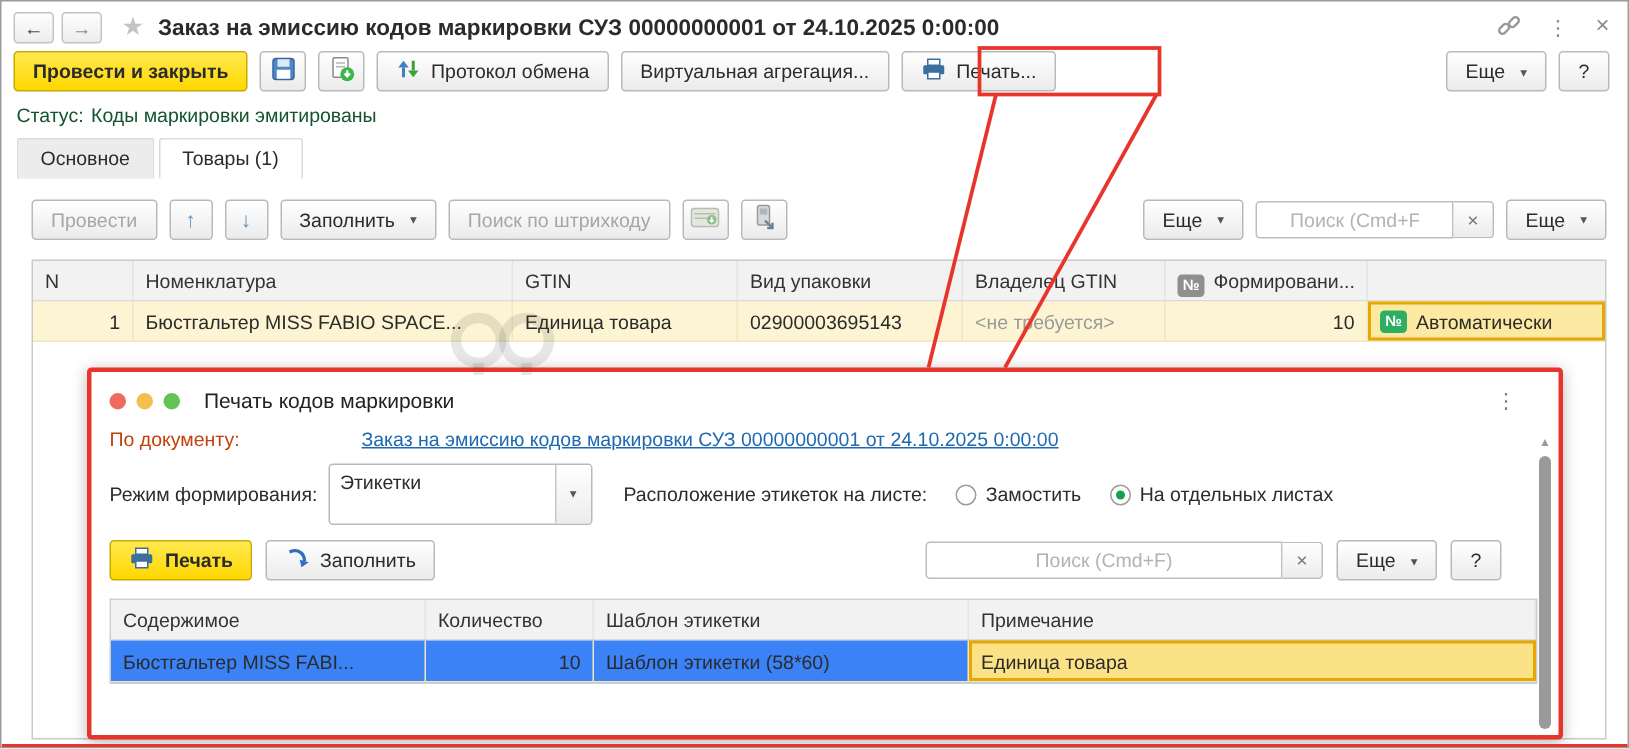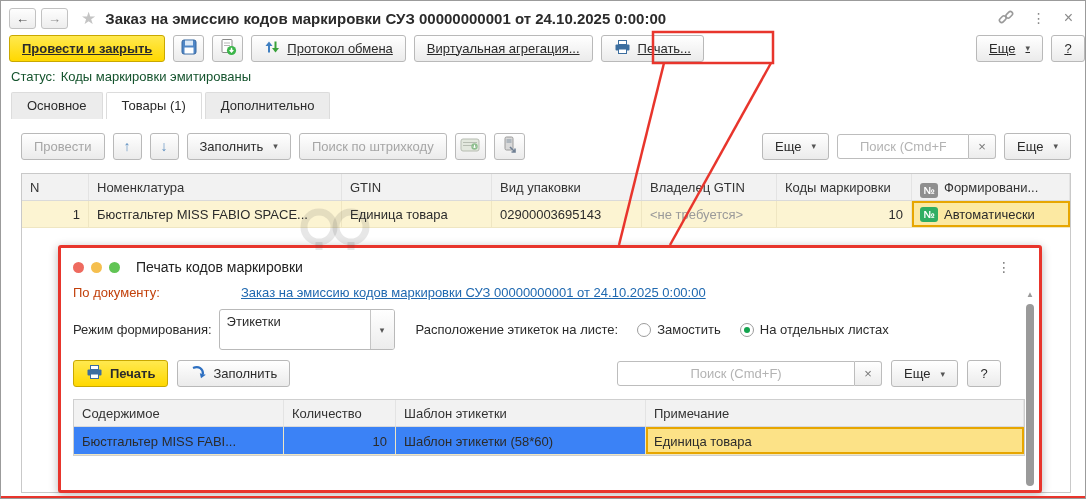--- a/index.html
+++ b/index.html
@@ -15,22 +15,22 @@
             background:linear-gradient(#fefefe,#ededed); font-size:13px; color:#4a4a4a;
             display:flex; align-items:center; justify-content:center; cursor:default; }
   .navbtn.fwd { color:#8d8d8d; }
   .star { color:#c4c4c4; font-size:17px; margin:0 4px 0 8px; }
   .wintitle { font-weight:bold; font-size:15px; color:#2b2b2b; white-space:nowrap; }
   .titlebar-right { margin-left:auto; display:flex; gap:18px; align-items:center; color:#8a8a8a; }
   .tb-dots { font-size:14px; color:#8a8a8a; }
   .tb-close { font-size:16px; color:#8a8a8a; }
 
   
-  .toolbar { position:absolute; top:33px; left:8px; right:0; height:28px;
-             display:flex; align-items:center; gap:8px;text-decoration:underline; }
+  .toolbar { position:absolute; top:33px; left:8px; right:12px; height:28px;
+             display:flex; align-items:flex-start; gap:8px; }
   .btn { height:27px; border:1px solid #b9b9b9; border-radius:3px;
          background:linear-gradient(#ffffff,#ebebeb); padding:0 12px; font-size:13px;
          color:#2b2b2b; display:inline-flex; align-items:center; gap:7px; white-space:nowrap; cursor:default; }
   .btn.icon-only { width:31px; padding:0; justify-content:center; }
   .btn.yellow { background:linear-gradient(#ffe94f,#ffd800); border-color:#c9a800; font-weight:bold; }
   .caret { font-size:9px; color:#555; margin-left:3px; }
   .flex-spacer { flex:1; }
   .qbtn { width:34px; justify-content:center; padding:0; }
 
   
@@ -188,21 +188,20 @@
     <button class="btn qbtn">?</button>
   </div>
 
   <div class="statusline">
     <span class="lbl">Статус:</span><span>Коды маркировки эмитированы</span>
   </div>
 
   <div class="tabs">
     <div class="tab">Основное</div>
     <div class="tab active">Товары (1)</div>
-    <div class="tab">Дополнительно</div>
   </div>
 
   <div class="items-toolbar">
     <button class="btn disabled">Провести</button>
     <button class="btn arrowbtn">↑</button>
     <button class="btn arrowbtn">↓</button>
     <button class="btn">
       <span>Заполнить</span>
       <span class="caret">▾</span>
     </button>
@@ -242,21 +241,20 @@
     </button>
   </div>
 
   <div class="main-table">
     <div class="thead">
       <div class="th">N</div>
       <div class="th">Номенклатура</div>
       <div class="th">GTIN</div>
       <div class="th">Вид упаковки</div>
       <div class="th">Владелец GTIN</div>
-      <div class="th">Коды маркировки</div>
       <div class="th">
         <span class="nbadge gray">№</span>
         <span>Формировани...</span>
       </div>
     </div>
     <div class="trow">
       <div class="td r">1</div>
       <div class="td">Бюстгальтер MISS FABIO SPACE...</div>
       <div class="td">Единица товара</div>
       <div class="td">02900003695143</div>

